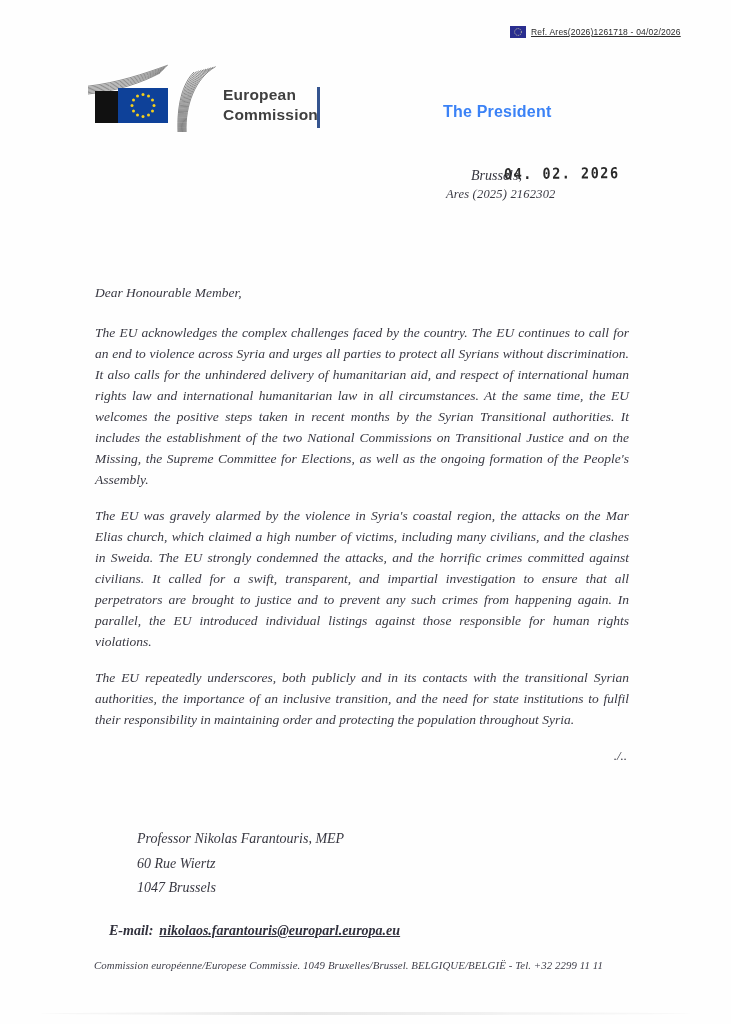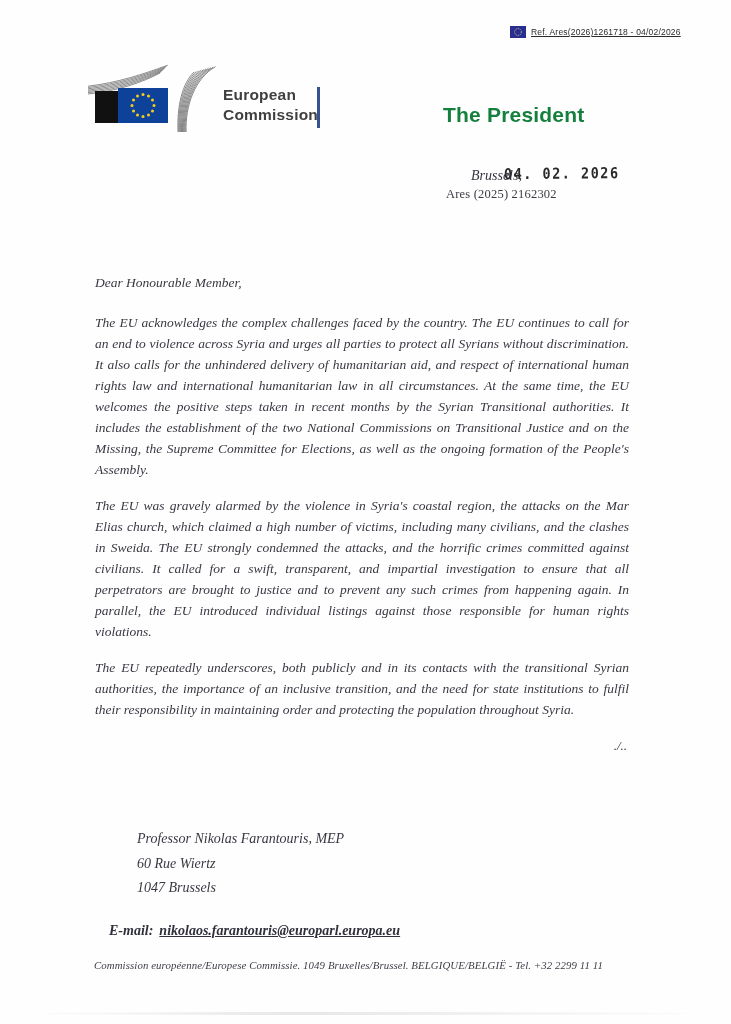--- a/index.html
+++ b/index.html
@@ -34,49 +34,49 @@
     color:#3f3f3f; letter-spacing:.2px;
   }
   .accent-bar {
     position:absolute; left:229px; top:23px;
     width:3px; height:41px; background:#35548f;
   }
 
   .page-title {
     position:absolute; left:443px; top:103px;
     font-family:"Liberation Sans", sans-serif;
-    font-weight:bold; font-size:21px; color:#15803d;
+    font-weight:bold; font-size:16px; color:#3b82f6;
     letter-spacing:.2px;
   }
 
   
   .dateline-place {
     position:absolute; left:471px; top:168px;
     font-style:italic; font-size:14px; color:#35353f;
   }
   .date-stamp {
     position:absolute; left:504px; top:165px;
     font-family:"DejaVu Sans Mono", monospace;
     font-weight:bold; font-size:13.5px; letter-spacing:1.5px;
     color:#2a2a2a; transform:scaleY(1.12) rotate(-.5deg);
     white-space:nowrap;
   }
   .ares-ref {
     position:absolute; left:446px; top:187px;
-    font-size:12.5px; color:#3a3a44;
+    font-style:italic; font-size:12.5px; color:#3a3a44;
     letter-spacing:.2px;
   }
 
   
   .letter-body {
     position:absolute; left:95px; top:266px; width:534px;
     font-style:italic; font-size:13.5px; line-height:21px;
     color:#383842;
   }
-  .salutation { margin:6px 0 19px 0; }
+  .salutation { margin:16px 0 19px 0; }
   .letter-body p.para { margin:0 0 15px 0; text-align:justify; }
   .continuation-mark { text-align:right; margin:14px 2px 0 0; font-size:13px; }
 
   .recipient {
     position:absolute; left:95px; top:827px;
     font-style:italic; font-size:14px; line-height:24.5px;
     color:#383842;
     margin-left:42px;
   }
 

